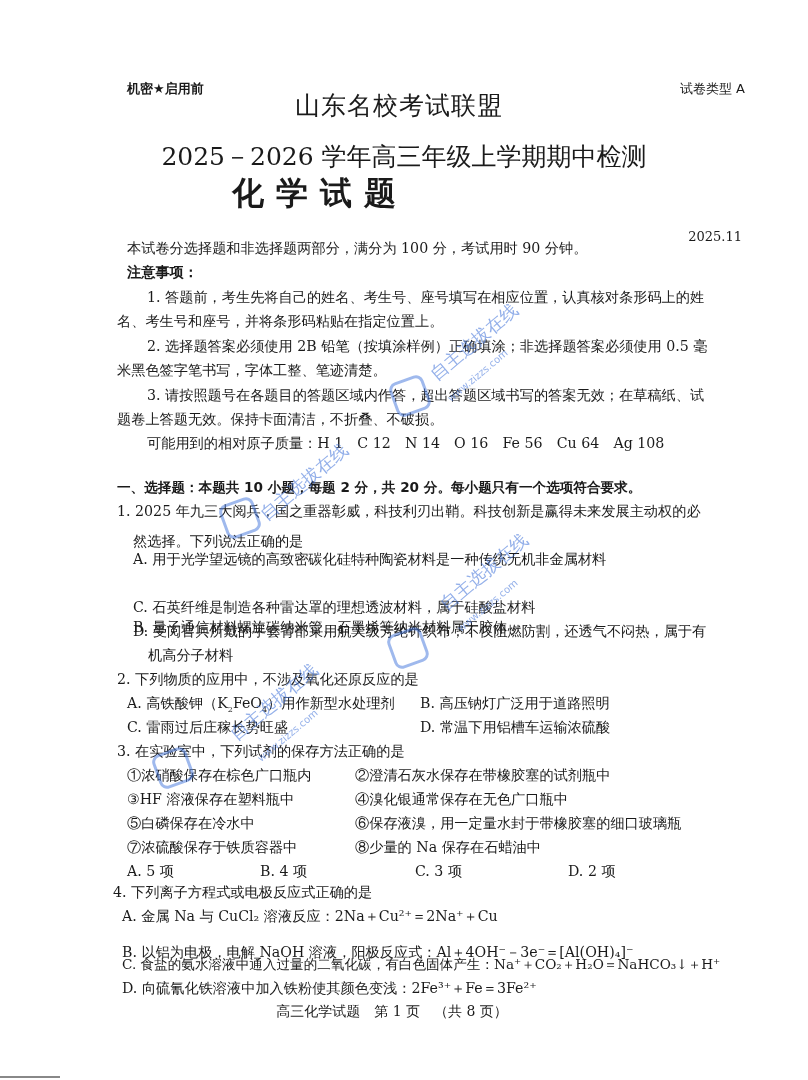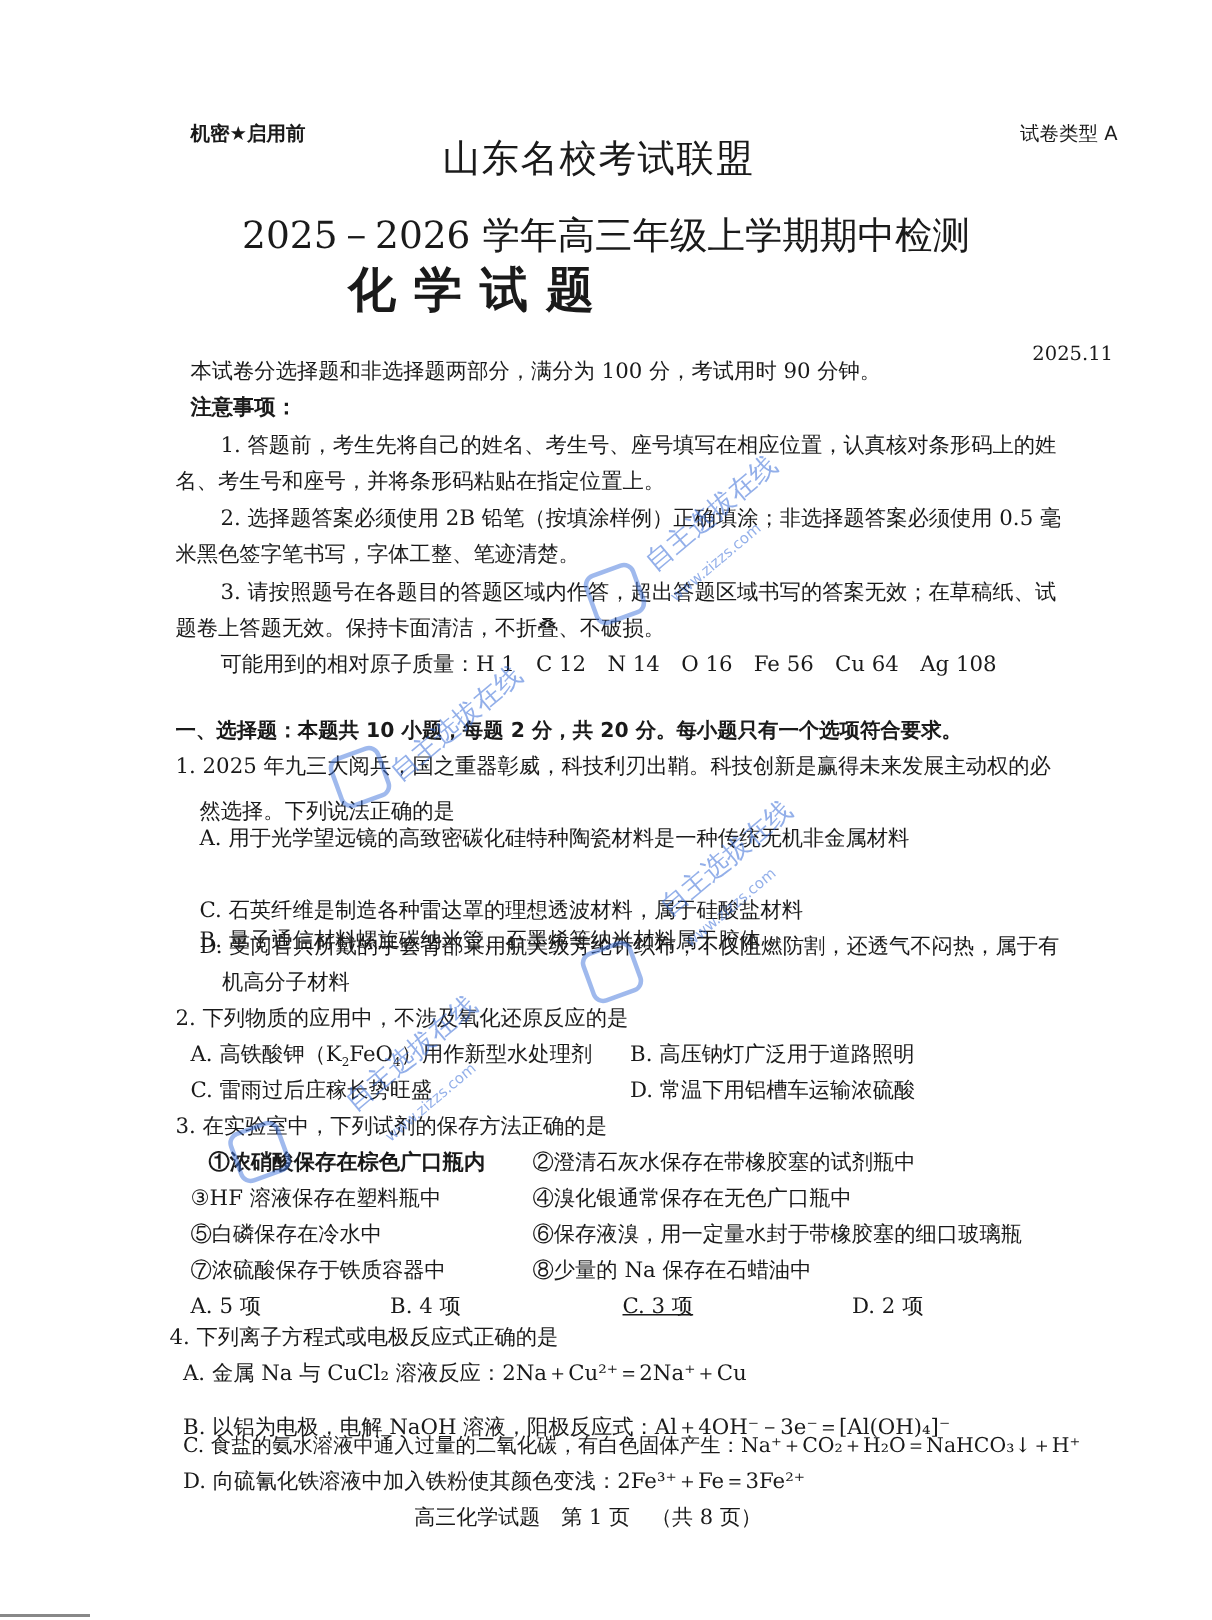--- a/index.html
+++ b/index.html
@@ -66,31 +66,31 @@
   <div>
     <div class="abs body-text" style="left:117px; top:667px;">2. 下列物质的应用中，不涉及氧化还原反应的是</div>
     <div class="abs body-text" style="left:127px; top:691px;"><span>A. 高铁酸钾（K</span><sub>2</sub><span>FeO</span><sub>4</sub><span>）用作新型水处理剂</span></div>
     <div class="abs body-text" style="left:420px; top:691px;">B. 高压钠灯广泛用于道路照明</div>
     <div class="abs body-text" style="left:127px; top:715px;">C. 雷雨过后庄稼长势旺盛</div>
     <div class="abs body-text" style="left:420px; top:715px;">D. 常温下用铝槽车运输浓硫酸</div>
   </div>
 
   <div>
     <div class="abs body-text" style="left:117px; top:739px;">3. 在实验室中，下列试剂的保存方法正确的是</div>
-    <div class="abs body-text" style="left:139px; top:763px;font-weight:bold;">①浓硝酸保存在棕色广口瓶内</div>
+    <div class="abs body-text" style="left:127px; top:763px;">①浓硝酸保存在棕色广口瓶内</div>
     <div class="abs body-text" style="left:355px; top:763px;">②澄清石灰水保存在带橡胶塞的试剂瓶中</div>
     <div class="abs body-text" style="left:127px; top:787px;">③HF 溶液保存在塑料瓶中</div>
     <div class="abs body-text" style="left:355px; top:787px;">④溴化银通常保存在无色广口瓶中</div>
     <div class="abs body-text" style="left:127px; top:811px;">⑤白磷保存在冷水中</div>
     <div class="abs body-text" style="left:355px; top:811px;">⑥保存液溴，用一定量水封于带橡胶塞的细口玻璃瓶</div>
     <div class="abs body-text" style="left:127px; top:835px;">⑦浓硫酸保存于铁质容器中</div>
     <div class="abs body-text" style="left:355px; top:835px;">⑧少量的 Na 保存在石蜡油中</div>
     <div class="abs body-text" style="left:127px; top:859px;">A. 5 项</div>
     <div class="abs body-text" style="left:260px; top:859px;">B. 4 项</div>
-    <div class="abs body-text" style="left:415px; top:859px;text-decoration:underline;">C. 3 项</div>
+    <div class="abs body-text" style="left:415px; top:859px;">C. 3 项</div>
     <div class="abs body-text" style="left:568px; top:859px;">D. 2 项</div>
   </div>
 
   <div>
     <div class="abs body-text" style="left:113px; top:880px;">4. 下列离子方程式或电极反应式正确的是</div>
     <div class="abs body-text" style="left:122px; top:904px;">A. 金属 Na 与 CuCl₂ 溶液反应：2Na＋Cu²⁺＝2Na⁺＋Cu</div>
     <div class="abs body-text" style="left:122px; top:940px;">B. 以铝为电极，电解 NaOH 溶液，阳极反应式：Al＋4OH⁻－3e⁻＝[Al(OH)₄]⁻</div>
     <div class="abs body-text" style="left:122px; top:952px; font-size:13.6px;">C. 食盐的氨水溶液中通入过量的二氧化碳，有白色固体产生：Na⁺＋CO₂＋H₂O＝NaHCO₃↓＋H⁺</div>
     <div class="abs body-text" style="left:122px; top:976px;">D. 向硫氰化铁溶液中加入铁粉使其颜色变浅：2Fe³⁺＋Fe＝3Fe²⁺</div>
   </div>

